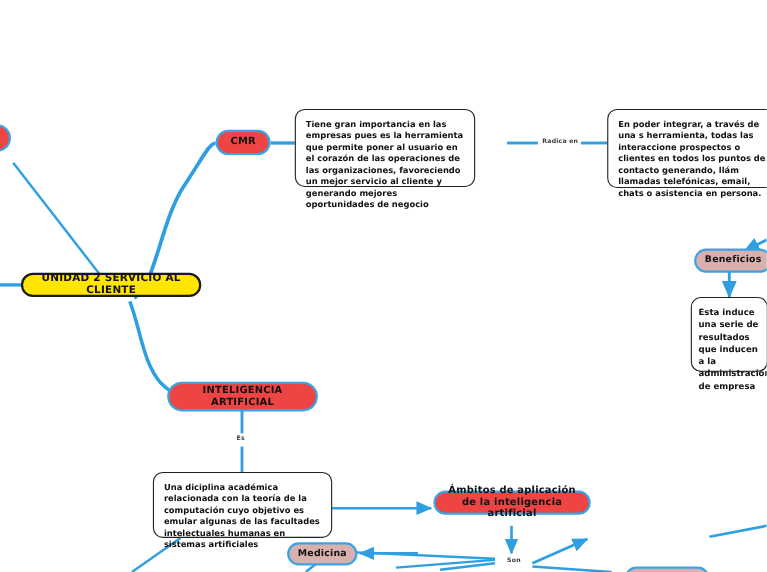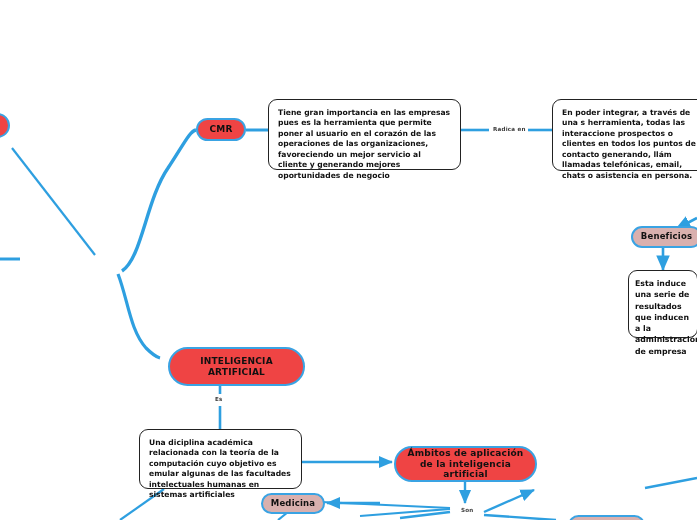--- a/index.html
+++ b/index.html
@@ -121,45 +121,48 @@
 
     <path d="M380,503 L327,503" stroke="#2e9fe0" stroke-width="2.4" fill="none" marker-end="url(#arrow)"></path>
 
     <path d="M288,512 L278,520" stroke="#2e9fe0" stroke-width="2.2" fill="none"></path>
 
     <path d="M645,488 L697,478" stroke="#2e9fe0" stroke-width="2.4" fill="none"></path>
   </svg>
 
   <div class="node node-green" style="left:-22px;top:113px;width:32px;height:25px;"></div>
 
+  <div class="node node-central" style="left:19px;top:248px;width:164px;height:22px;">
+    <span>UNIDAD 2 SERVICIO AL CLIENTE</span>
+  </div>
 
   <div class="node node-green" style="left:196px;top:118px;width:50px;height:23px;">
     <span>CMR</span>
   </div>
 
-  <div class="node node-green" style="left:168px;top:347px;width:137px;height:39px;">
+  <div class="node node-green" style="left:152px;top:347px;width:137px;height:27px;">
     <span>INTELIGENCIA ARTIFICIAL</span>
   </div>
 
   <div class="node node-pink" style="left:631px;top:226px;width:71px;height:22px;">
     <span>Beneficios</span>
   </div>
 
-  <div class="node node-green" style="left:394px;top:446px;width:143px;height:36px;padding:0 8px;justify-content:center;">
+  <div class="node node-green" style="left:394px;top:446px;width:143px;height:22px;padding:0 8px;justify-content:center;">
     <span>Ámbitos de aplicación de la inteligencia artificial</span>
   </div>
 
 
   <div class="node node-pink" style="left:568px;top:515px;width:77px;height:21px;"></div>
 
   <div class="node node-pink" style="left:261px;top:493px;width:64px;height:21px;">
     <span>Medicina</span>
   </div>
 
-  <div class="note" style="left:268px;top:99px;width:193px;height:71px;">
+  <div class="note" style="left:268px;top:99px;width:164px;height:71px;">
     <span>Tiene gran importancia en las empresas pues es la herramienta que permite poner al usuario en el corazón de las operaciones de las organizaciones, favoreciendo un mejor servicio al cliente y generando mejores oportunidades de negocio</span>
   </div>
 
   <div class="note" style="left:552px;top:99px;width:160px;height:72px;">
     <span>En poder integrar, a través de una s herramienta, todas las interaccione prospectos o clientes en todos los puntos de contacto generando, llám llamadas telefónicas, email, chats o asistencia en persona.</span>
   </div>
 
   <div class="note small" style="left:628px;top:270px;width:70px;height:68px;">
     <span>Esta induce una serie de resultados que inducen a la administración de empresa</span>
   </div>

